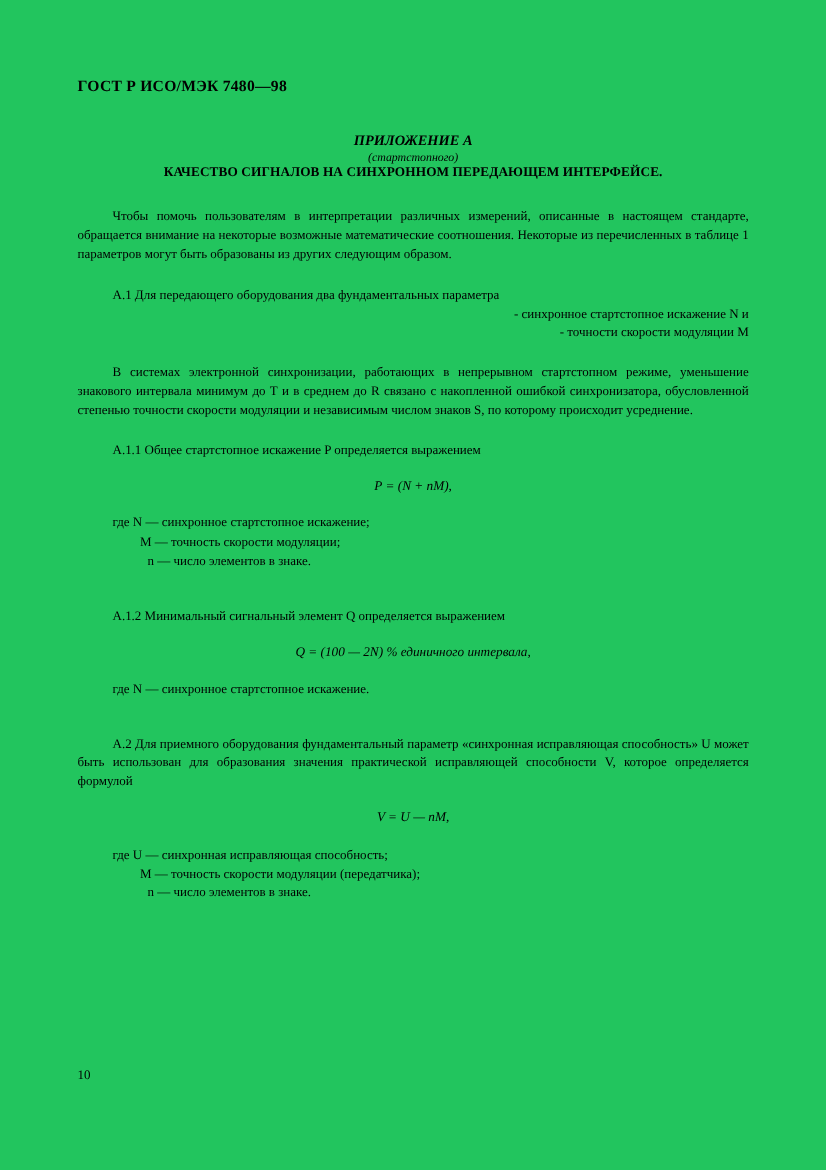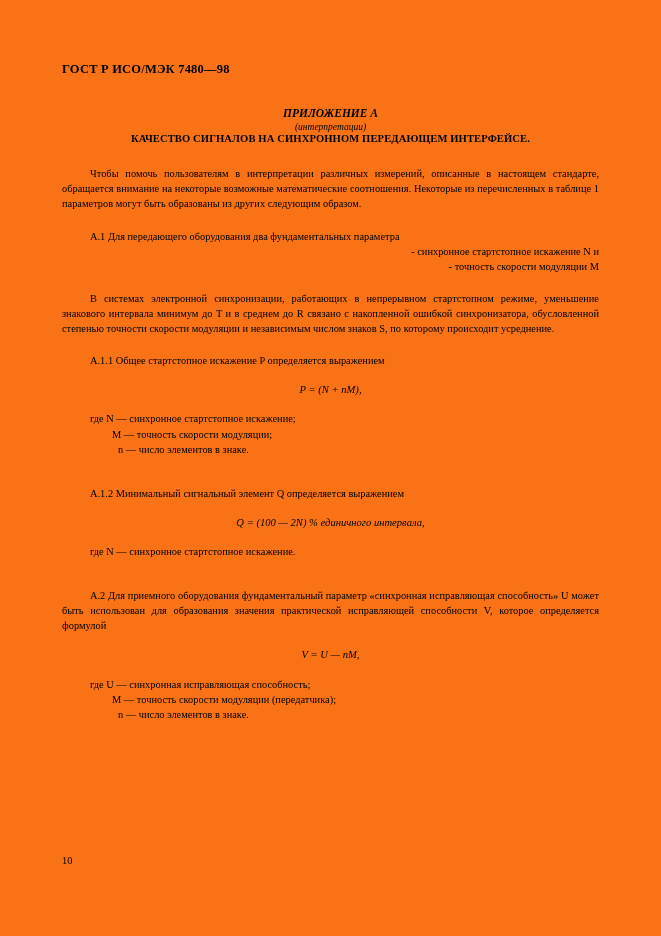--- a/index.html
+++ b/index.html
@@ -13,21 +13,21 @@
     position: relative;
     font-family: "Liberation Serif", serif;
     color: #000000;
     overflow: hidden;
   }
   .page {
     position: absolute;
     left: 0; top: 0;
     width: 661px;
     height: 936px;
-    background: #f97316;
+    background: #22c55e;
   }
   .content {
     position: absolute;
     left: 62px;
     top: 62px;
     width: 537px;
   }
   .header {
     font-family: "Liberation Serif", serif;
     font-weight: bold;
@@ -108,33 +108,33 @@
 </head>
 <body>
 
 <div class="page">
 
   <div class="content">
 
     <div class="header">ГОСТ Р ИСО/МЭК 7480—98</div>
 
     <div class="annex-label">ПРИЛОЖЕНИЕ А</div>
-    <div class="annex-sub">(интерпретации)</div>
+    <div class="annex-sub">(стартстопного)</div>
 
     <div class="title">
       <div>КАЧЕСТВО СИГНАЛОВ НА СИНХРОННОМ ПЕРЕДАЮЩЕМ ИНТЕРФЕЙСЕ.</div>
     </div>
 
     <div class="body-block">
 
       <p class="para">Чтобы помочь пользователям в интерпретации различных измерений, описанные в настоящем стандарте, обращается внимание на некоторые возможные математические соотношения. Некоторые из перечисленных в таблице 1 параметров могут быть образованы из других следующим образом.</p>
 
       <p class="para">А.1 Для передающего оборудования два фундаментальных параметра</p>
       <p class="sub">- синхронное стартстопное искажение N и</p>
-      <p class="sub">- точность скорости модуляции M</p>
+      <p class="sub">- точности скорости модуляции M</p>
 
       <p class="para">В системах электронной синхронизации, работающих в непрерывном стартстопном режиме, уменьшение знакового интервала минимум до T и в среднем до R связано с накопленной ошибкой синхронизатора, обусловленной степенью точности скорости модуляции и независимым числом знаков S, по которому происходит усреднение.</p>
 
       <p class="para">А.1.1 Общее стартстопное искажение P определяется выражением</p>
 
       <div class="formula it">P = (N + nM),</div>
 
       <p class="where">где N — синхронное стартстопное искажение;</p>
       <p class="where2">M — точность скорости модуляции;</p>
       <p class="where3">n — число элементов в знаке.</p>

